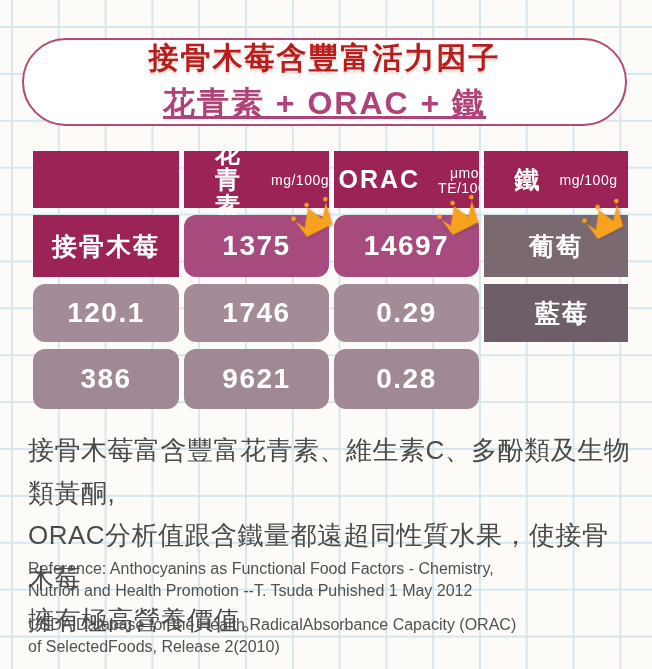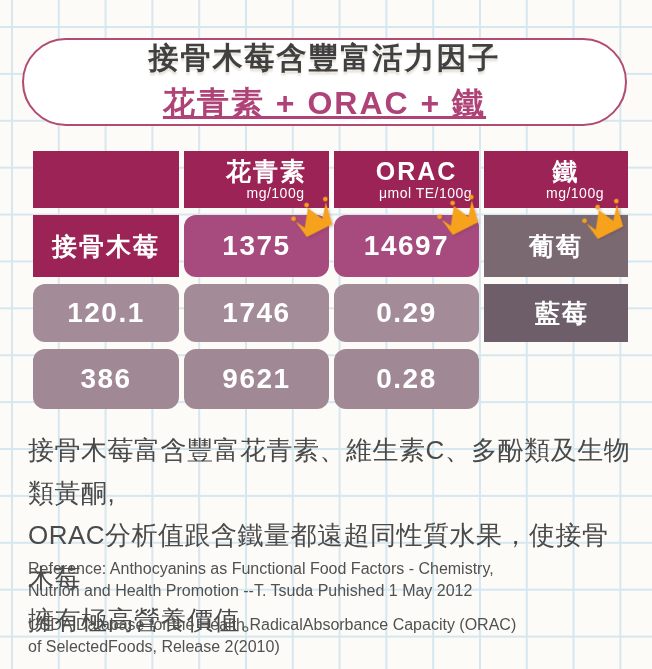--- a/index.html
+++ b/index.html
@@ -16,39 +16,39 @@
     background-position:11px 26px;
   }
   
   .title-card{
     position:absolute;left:22px;top:38px;width:605px;height:88px;
     background:#ffffff;border:2px solid #b34a72;border-radius:46px;
     display:flex;flex-direction:column;align-items:center;justify-content:center;
     box-sizing:border-box;gap:3px;
   }
   .title-main{
-    font-size:30px;font-weight:bold;color:#404040;letter-spacing:2px;
+    font-size:30px;font-weight:bold;color:#b91c1c;letter-spacing:2px;
     text-shadow:0 3px 2px rgba(120,90,40,0.18);
   }
   .title-sub{
     font-size:32px;font-weight:bold;color:#af4377;letter-spacing:2px;text-decoration:underline;
   }
   
   .ntable{
     position:absolute;left:33px;top:151px;
     display:grid;
     grid-template-columns:146px 145px 145px 144px;
     grid-template-rows:57px 62px 58px 60px;
     gap:7px 5px;
   }
   .cell{
     display:flex;align-items:center;justify-content:center;
     color:#ffffff;text-align:center;
   }
-  .hcell{flex-direction:column;line-height:1.05;padding-left:20px;}
+  .hcell{flex-direction:row;line-height:1.05;padding-left:20px;}
   .h-label{font-size:25px;font-weight:bold;letter-spacing:2px;}
   .h-unit{font-size:14px;font-weight:normal;letter-spacing:0.5px;margin-top:2px;margin-left:18px;}
   .rlabel{font-size:25px;font-weight:bold;letter-spacing:2px;}
   .rvalue{font-size:28px;font-weight:bold;letter-spacing:1.5px;border-radius:12px;}
   .c-head{background:#9b2355;}
   .c-r1v{background:#a74a7d;}
   .c-r2l{background:#7b6972;}
   .c-r3l{background:#6e5e69;padding-left:12px;}
   .c-r2v{background:#a38c98;}
   .c-r3v{background:#a08995;}

